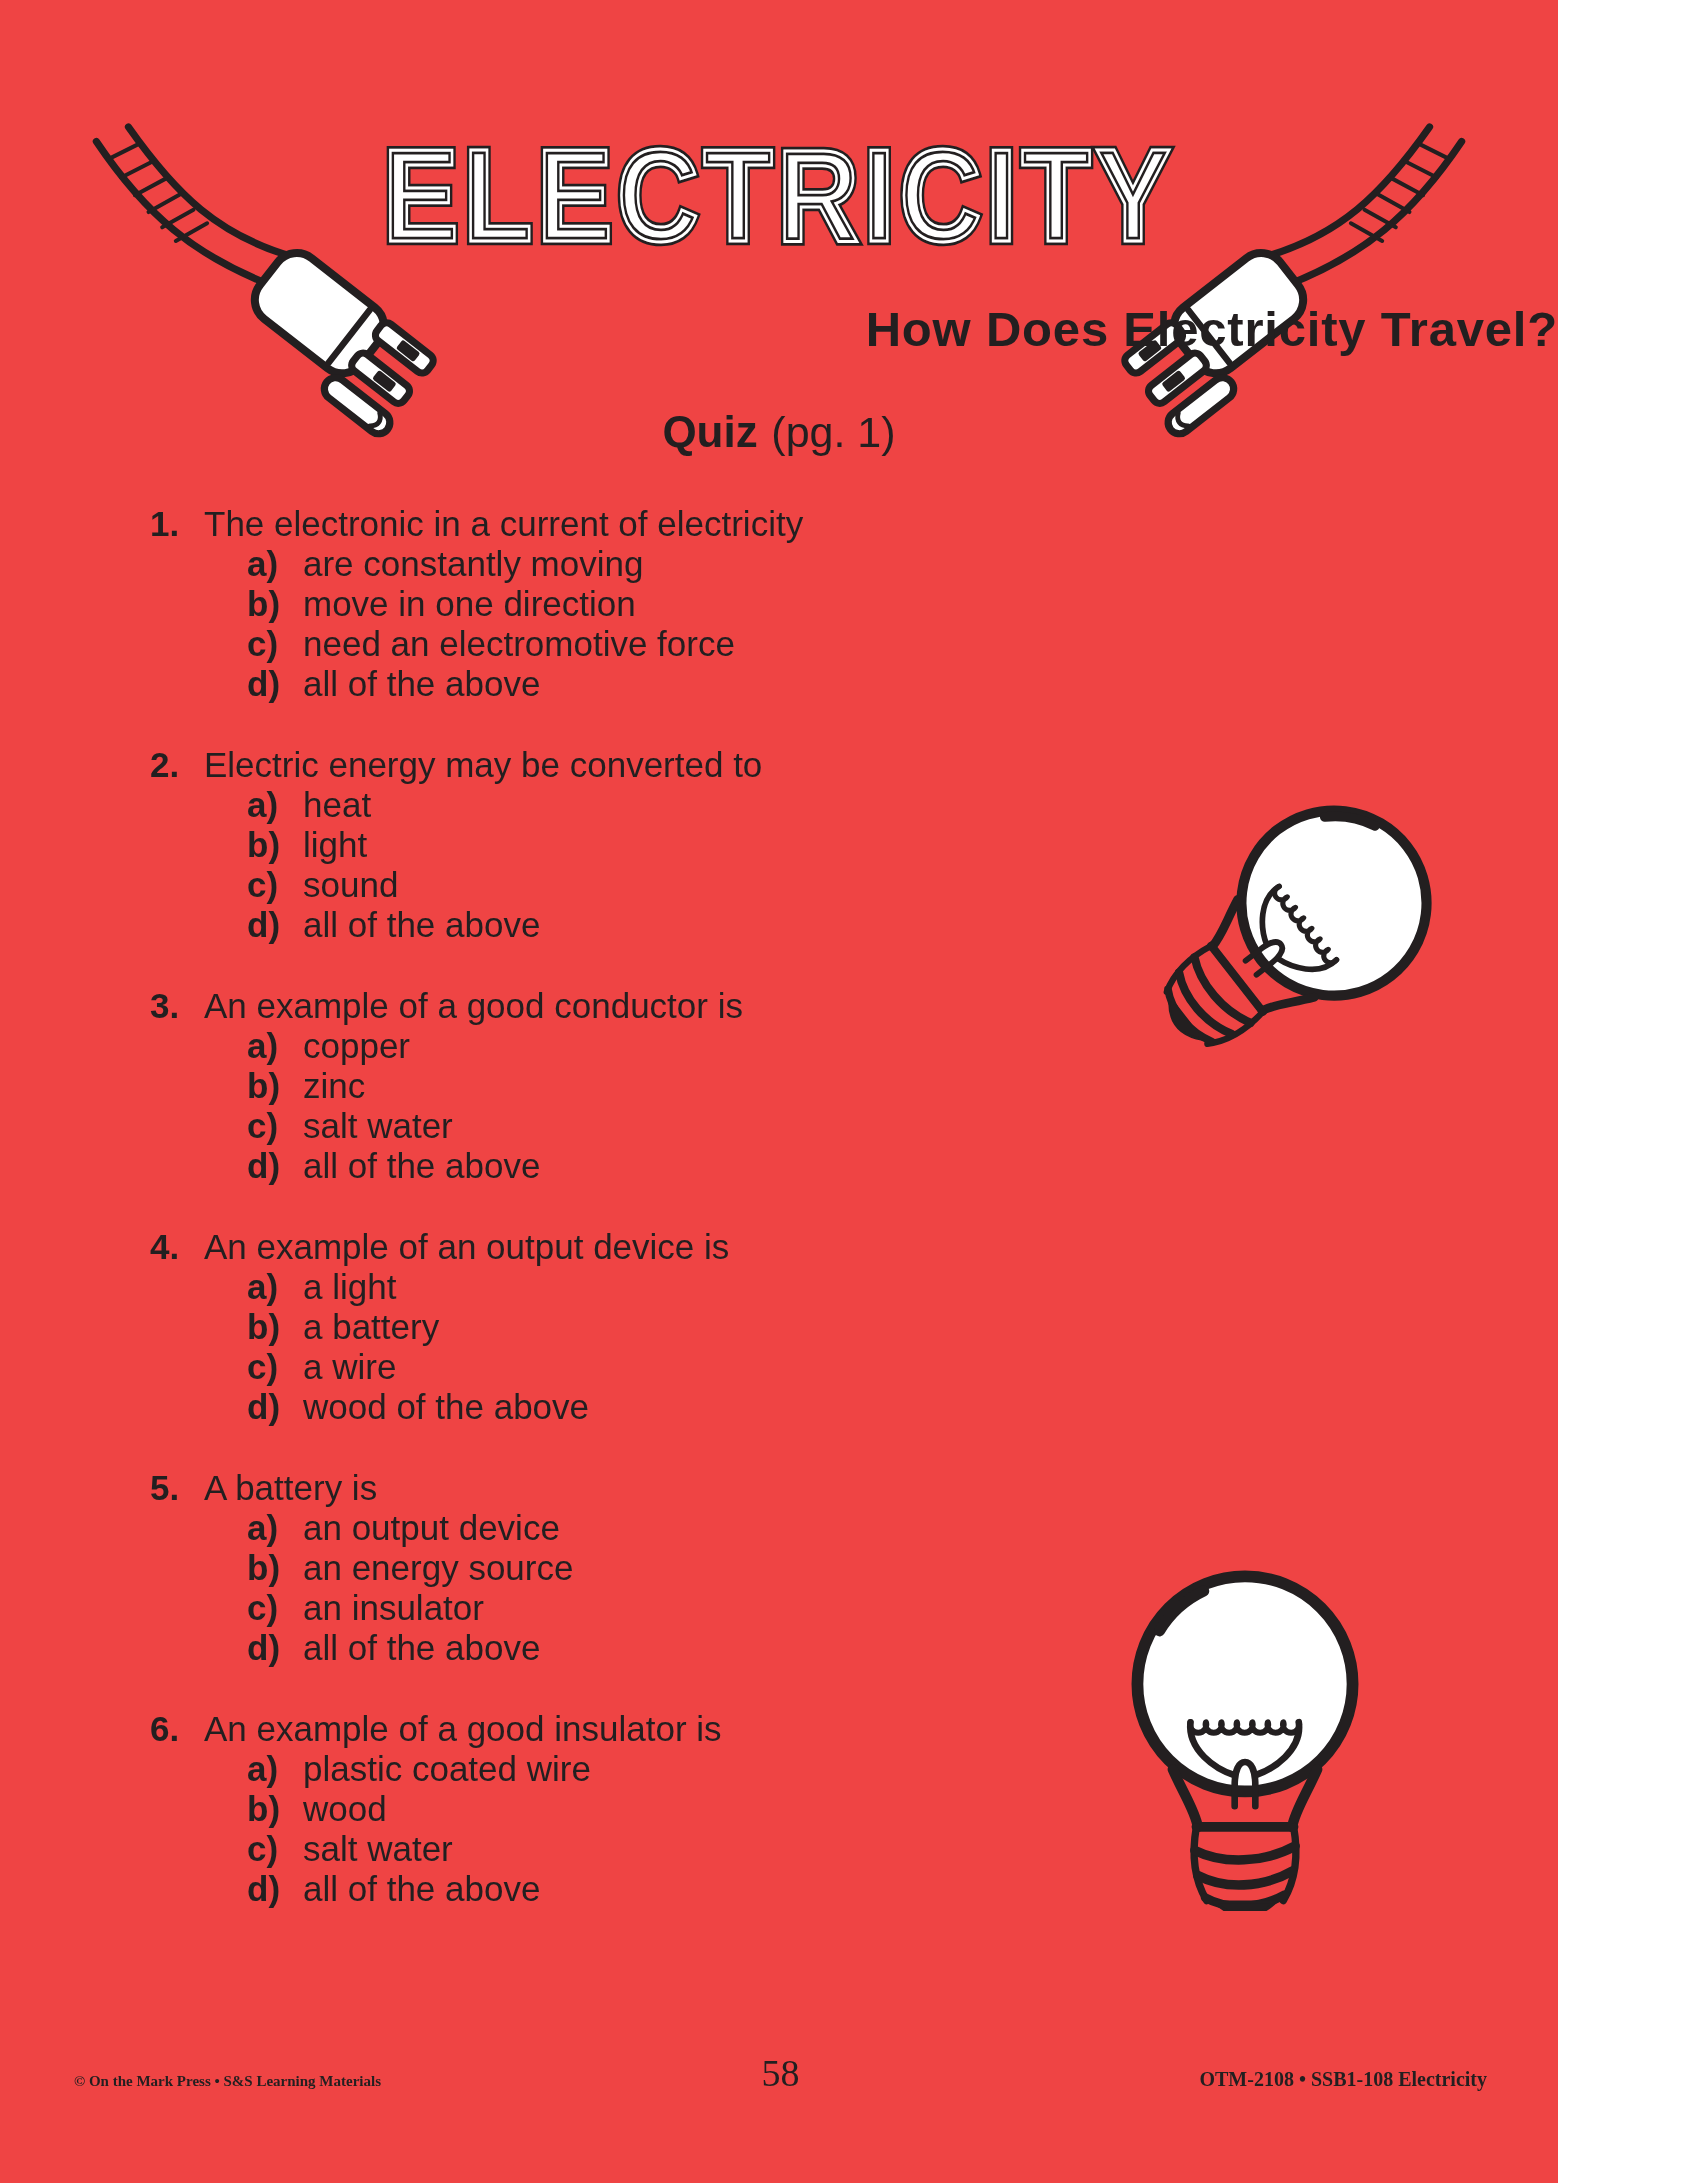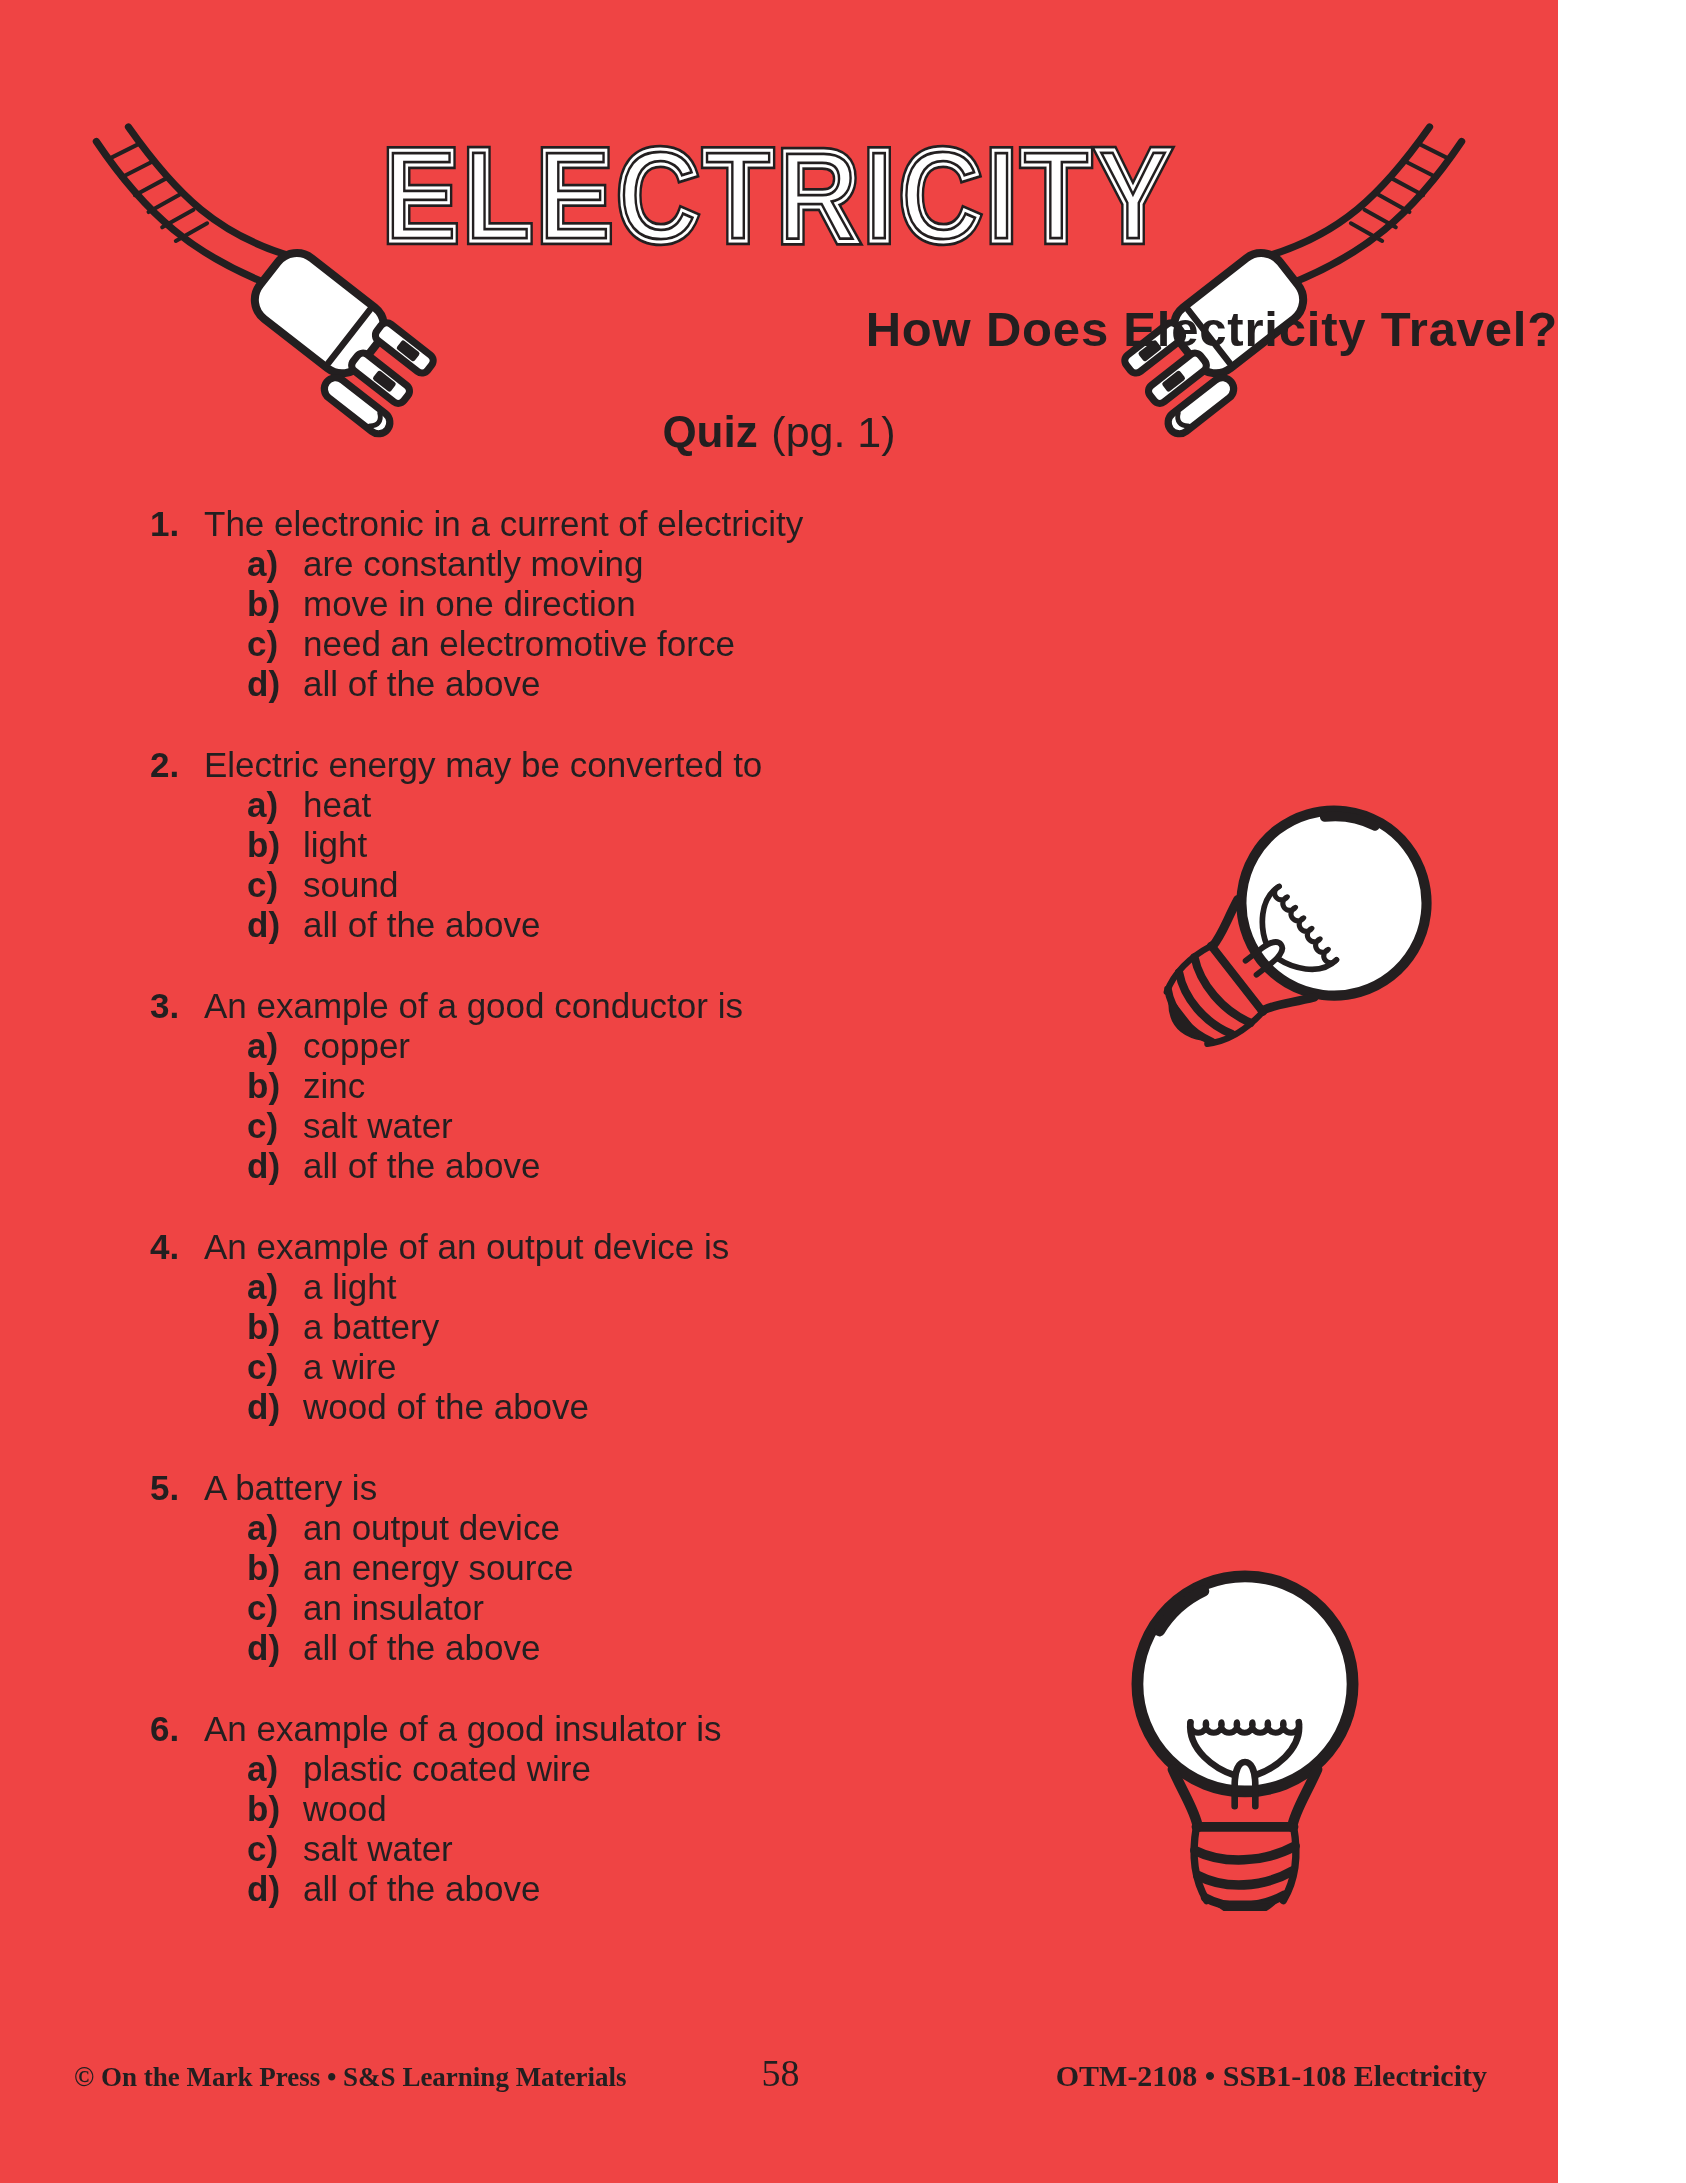--- a/index.html
+++ b/index.html
@@ -53,23 +53,23 @@
   .bulb-tilted{ position:absolute; left:1048px; top:740px; }
   .bulb-upright{ position:absolute; left:1105px; top:1557px; }
   svg{ display:block; }
 
   
   .footer{
     position:absolute; left:74px; right:71px; top:2051px;
     display:flex; align-items:baseline;
     font-family:"Liberation Serif", serif;
   }
-  .footer-left{ flex:1; text-align:left; font-size:27px; font-weight:700; white-space:nowrap; }
+  .footer-left{ flex:1; text-align:left; font-size:15px; font-weight:700; white-space:nowrap; }
   .footer-page{ font-size:38px; font-weight:400; padding:0 16.5px; }
-  .footer-right{ flex:1; text-align:right; font-size:30px; font-weight:700; white-space:nowrap; }
+  .footer-right{ flex:1; text-align:right; font-size:20px; font-weight:700; white-space:nowrap; }
 </style>
 </head>
 <body>
 
 <svg width="0" height="0" style="position:absolute">
   <defs>
 
     <g id="bulb-art" stroke="currentColor" fill="none" stroke-linecap="round" stroke-linejoin="round">
       <circle cx="190" cy="172" r="146" fill="#fff" stroke-width="16"></circle>
       <path d="M74 100 Q 96 64 134 46" stroke-width="15"></path>

